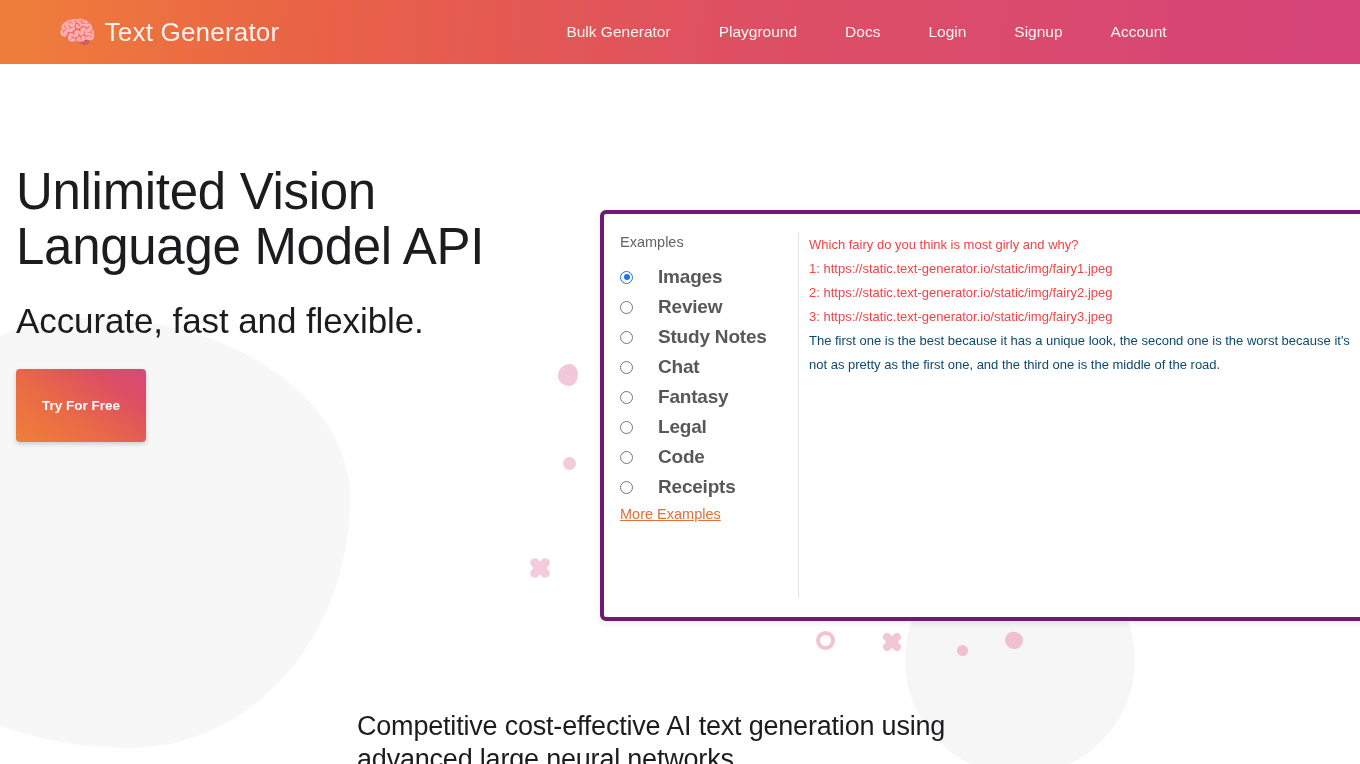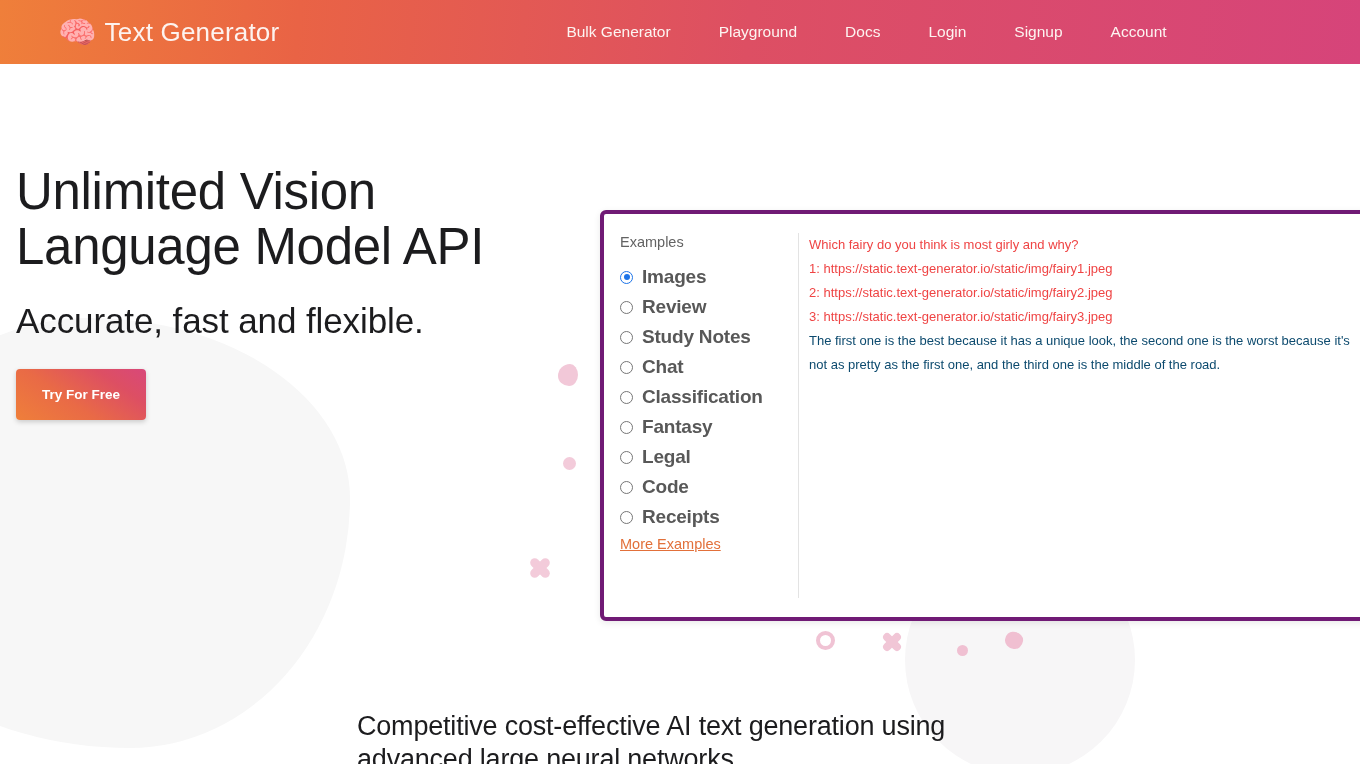--- a/index.html
+++ b/index.html
@@ -184,21 +184,21 @@
   .hero-sub {
     margin-top: 27px;
     font-size: 35px;
     font-weight: 400;
     color: #1c1c1e;
     letter-spacing: -0.1px;
   }
   .cta {
     display: inline-block;
     margin-top: 28px;
-    padding: 18px 26px;
+    padding: 29px 26px;
     min-width: 126px;
     text-align: center;
     color: #ffffff;
     font-size: 13.5px;
     font-weight: bold;
     text-decoration: none;
     border-radius: 4px;
     background: linear-gradient(35deg, #ef7f3a 0%, #e96a46 40%, #dd4f63 75%, #d8487a 100%);
     box-shadow: 0 2px 5px rgba(0,0,0,0.18);
   }
@@ -237,21 +237,21 @@
 
   .examples-label {
     font-size: 14.5px;
     color: #636363;
     margin-bottom: 12px;
   }
 
   .radio-row {
     display: flex;
     align-items: center;
-    gap: 9px;
+    gap: 25px;
     height: 30px;
     cursor: pointer;
   }
   .radio-dot {
     width: 13px;
     height: 13px;
     border-radius: 50%;
     border: 1px solid #767676;
     background: #fff;
     flex: 0 0 13px;
@@ -364,24 +364,20 @@
       <div class="radio-row">
         <span class="radio-dot"></span>
         <span class="radio-label">Study Notes</span>
       </div>
       <div class="radio-row">
         <span class="radio-dot"></span>
         <span class="radio-label">Chat</span>
       </div>
       <div class="radio-row">
         <span class="radio-dot"></span>
-        <span class="radio-label">Classification</span>
-      </div>
-      <div class="radio-row">
-        <span class="radio-dot"></span>
         <span class="radio-label">Fantasy</span>
       </div>
       <div class="radio-row">
         <span class="radio-dot"></span>
         <span class="radio-label">Legal</span>
       </div>
       <div class="radio-row">
         <span class="radio-dot"></span>
         <span class="radio-label">Code</span>
       </div>

